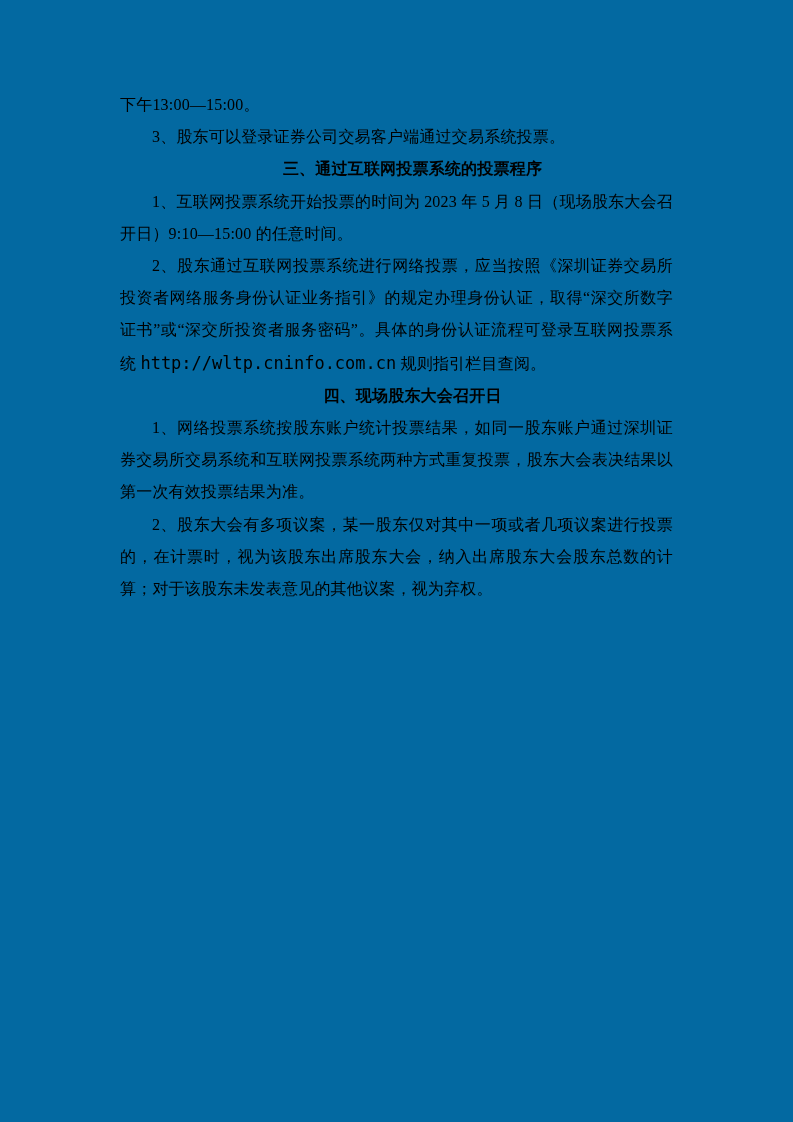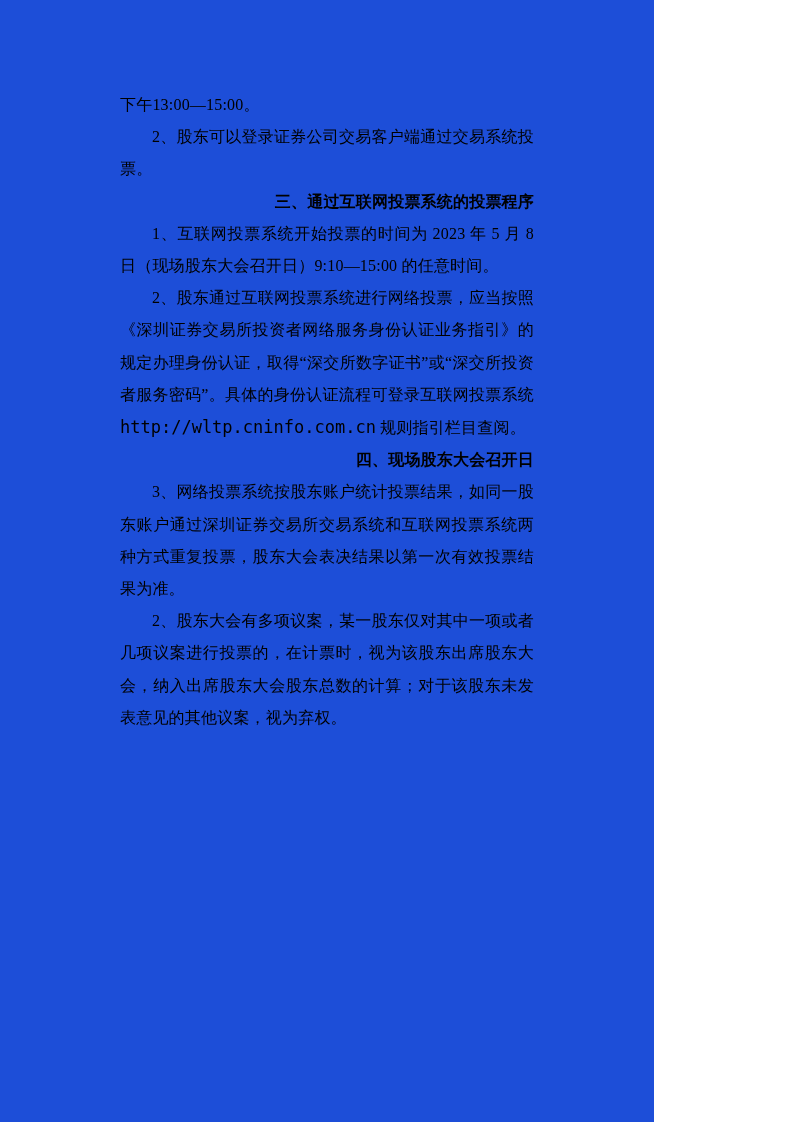--- a/index.html
+++ b/index.html
@@ -2,57 +2,57 @@
 <html><head>
 <meta charset="utf-8">
 <style>
   html, body {
     margin: 0;
     padding: 0;
     background: #ffffff;
   }
   .page {
     position: relative;
-    width: 654px;
+    width: 793px;
     height: 1122px;
-    background: #1d4ed8;
+    background: #0369a1;
     box-sizing: border-box;
     padding: 89px 120px 0 120px;
     overflow: hidden;
   }
   .para {
     margin: 0;
     font-family: "Liberation Serif", "DejaVu Serif", serif;
     font-size: 16px;
     line-height: 32.2px;
     color: #000000;
     text-align: justify;
     letter-spacing: 0.2px;
   }
   .para.indent {
     text-indent: 2em;
   }
   .para.heading {
     font-family: "Liberation Sans", "DejaVu Sans", sans-serif;
     font-weight: bold;
-    text-align: right;
+    text-align: center;
   }
   .url {
     font-family: "DejaVu Sans Mono", "Liberation Mono", monospace;
     font-size: 17px;
     letter-spacing: 0;
   }
 </style>
 </head>
 <body>
 
 <div class="page">
   <div>
       <p class="para body">下午13:00—15:00。</p>
-      <p class="para body indent">2、股东可以登录证券公司交易客户端通过交易系统投票。</p>
+      <p class="para body indent">3、股东可以登录证券公司交易客户端通过交易系统投票。</p>
       <p class="para heading indent">三、通过互联网投票系统的投票程序</p>
       <p class="para body indent">1、互联网投票系统开始投票的时间为 2023 年 5 月 8 日（现场股东大会召开日）9:10—15:00 的任意时间。</p>
       <p class="para body indent">2、股东通过互联网投票系统进行网络投票，应当按照《深圳证券交易所投资者网络服务身份认证业务指引》的规定办理身份认证，取得“深交所数字证书”或“深交所投资者服务密码”。具体的身份认证流程可登录互联网投票系统 <span class="url">http://wltp.cninfo.com.cn</span> 规则指引栏目查阅。</p>
       <p class="para heading indent">四、现场股东大会召开日</p>
-      <p class="para body indent">3、网络投票系统按股东账户统计投票结果，如同一股东账户通过深圳证券交易所交易系统和互联网投票系统两种方式重复投票，股东大会表决结果以第一次有效投票结果为准。</p>
+      <p class="para body indent">1、网络投票系统按股东账户统计投票结果，如同一股东账户通过深圳证券交易所交易系统和互联网投票系统两种方式重复投票，股东大会表决结果以第一次有效投票结果为准。</p>
       <p class="para body indent">2、股东大会有多项议案，某一股东仅对其中一项或者几项议案进行投票的，在计票时，视为该股东出席股东大会，纳入出席股东大会股东总数的计算；对于该股东未发表意见的其他议案，视为弃权。</p>
     </div>
 </div>
 
 </body></html>

